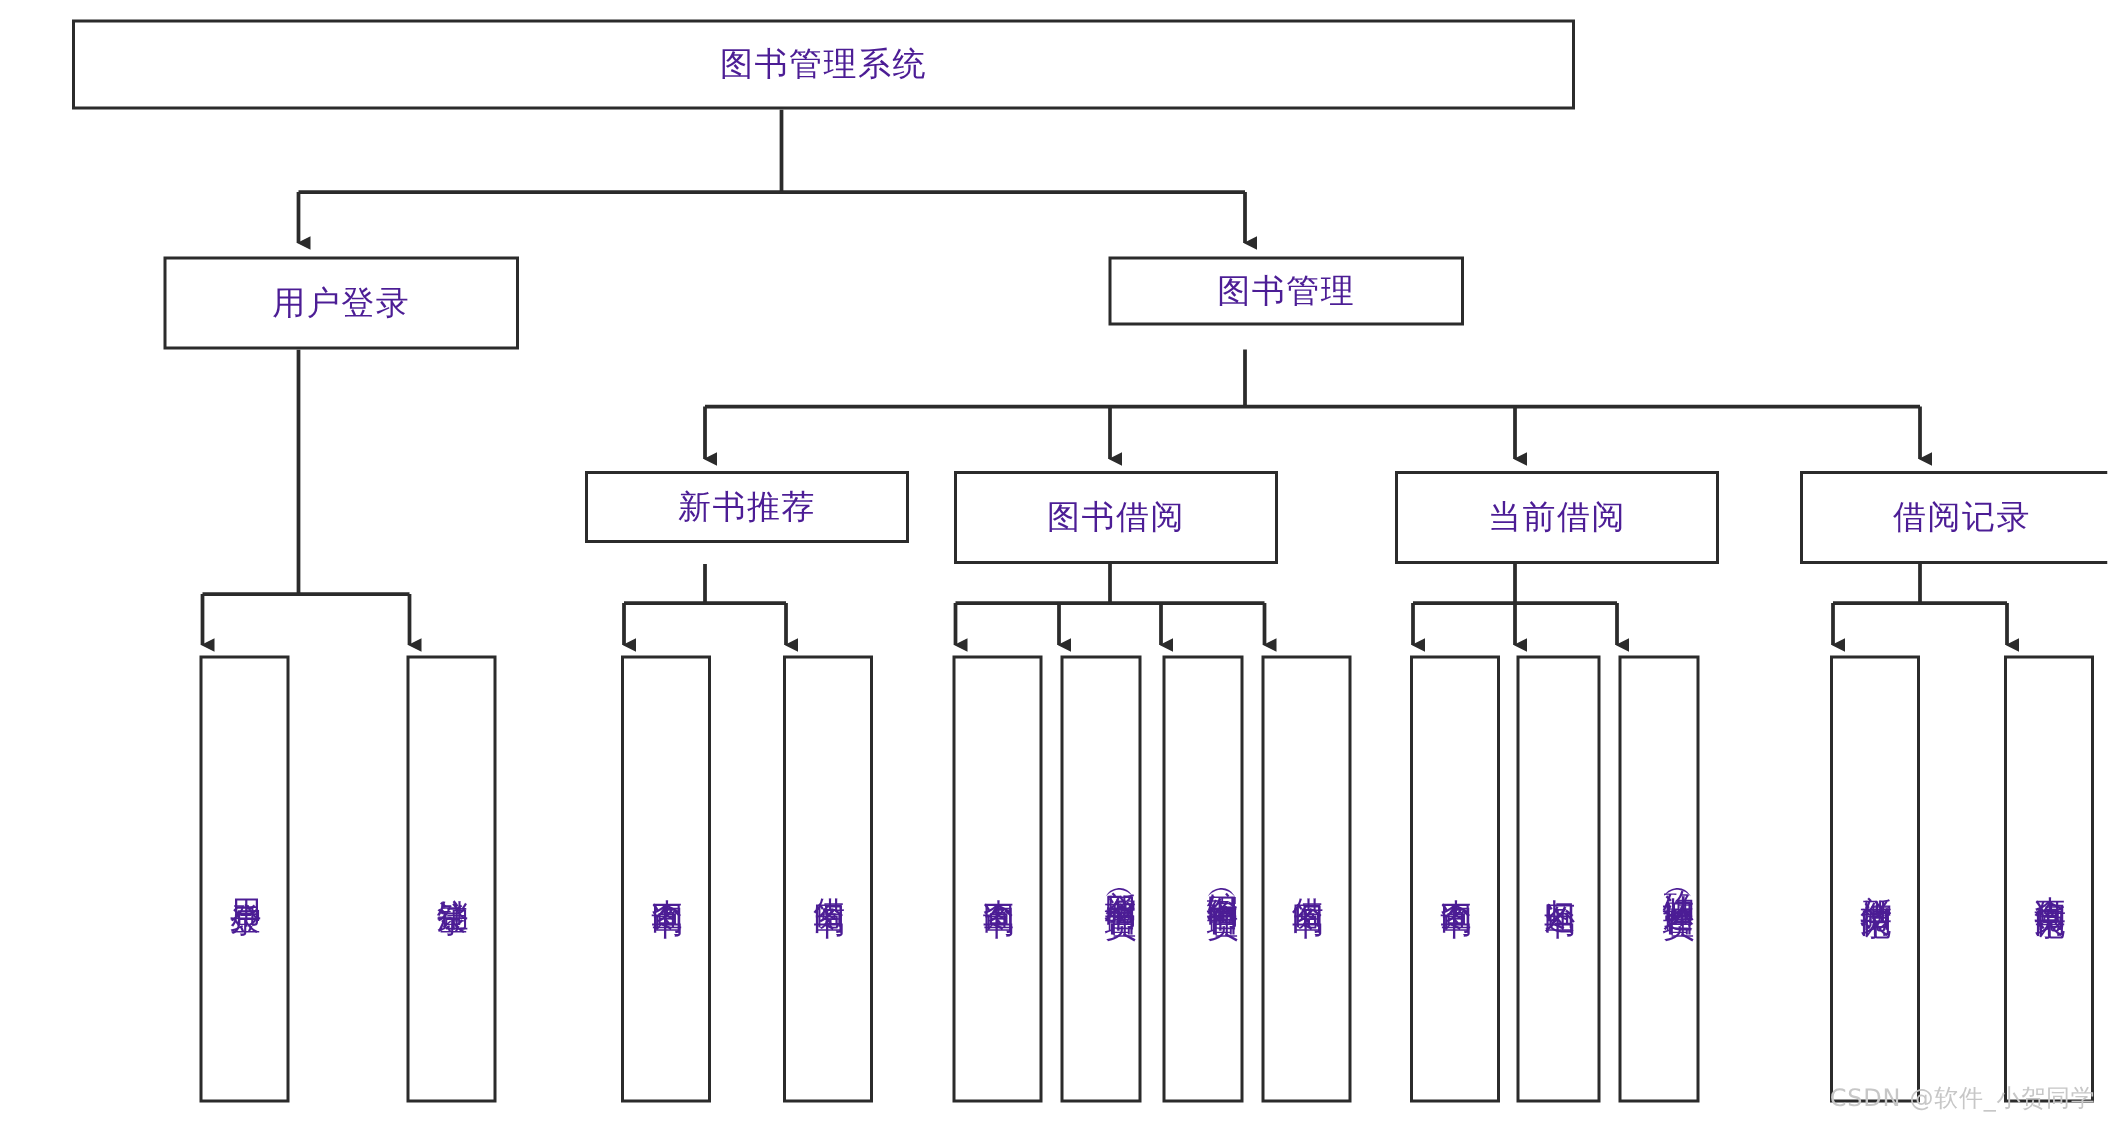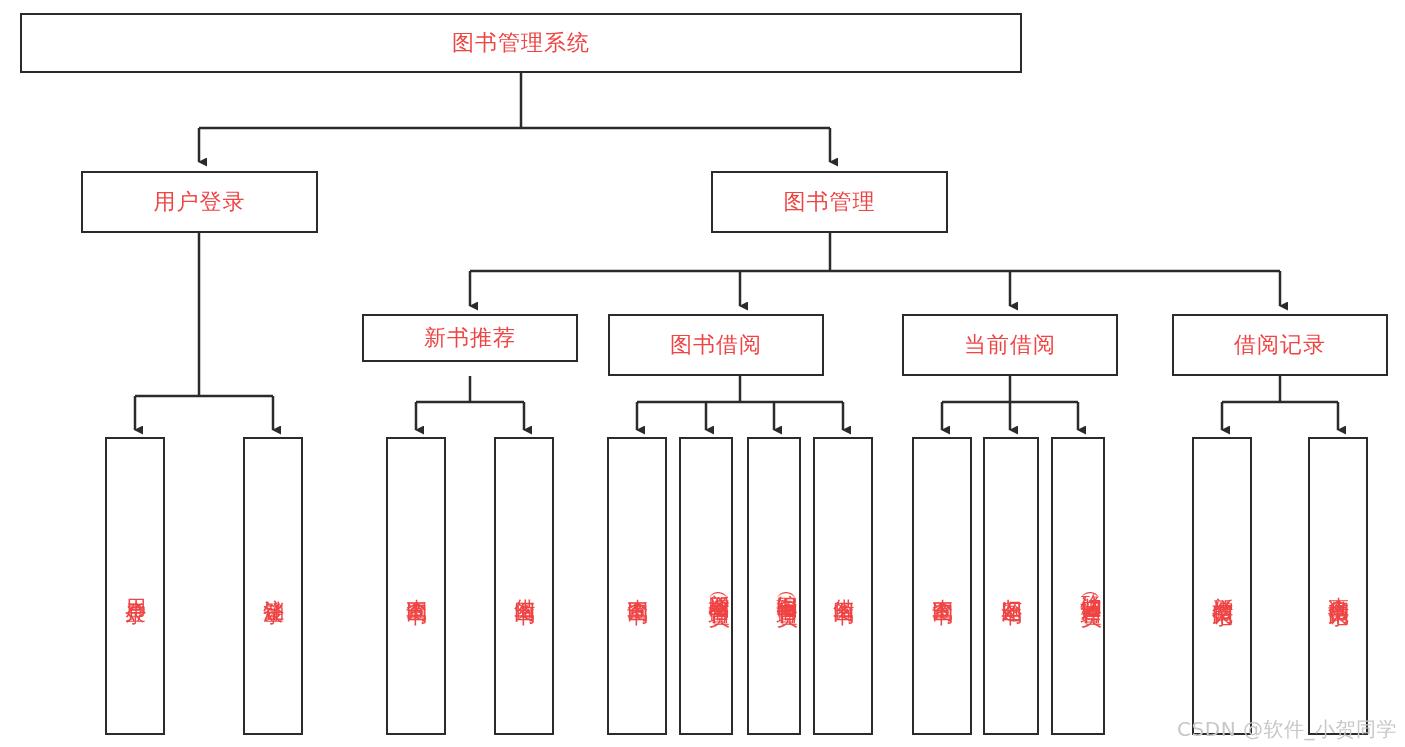--- a/index.html
+++ b/index.html
@@ -18,21 +18,22 @@
     overflow: hidden;
   }
   .box {
     position: absolute;
     box-sizing: border-box;
     border: 2.5px solid #2b2b2b;
     background: #ffffff;
     display: flex;
     align-items: center;
     justify-content: center;
-    color: #ef4444;
+    color: #4c1d95;
+    margin-left: 28px;
   }
   .box-h {
     font-size: 22px;
     letter-spacing: 1px;
     white-space: nowrap;
   }
   .box-v {
     writing-mode: vertical-rl;
     text-orientation: upright;
     font-size: 21px;
@@ -51,21 +52,21 @@
     left: 0;
     top: 0;
     width: 1405px;
     height: 747px;
     pointer-events: none;
   }
   .watermark {
     position: absolute;
     right: 8px;
     bottom: 4px;
-    font-size: 20px;
+    font-size: 16px;
     color: #c7c7c7;
     white-space: nowrap;
     letter-spacing: 0.5px;
   }
 </style>
 </head>
 <body>
 
 <div id="canvas">
 
@@ -119,21 +120,21 @@
     </g>
   </svg>
 
   <div class="box box-h" style="left:20px; top:13px; width:1002px; height:60px;">
     <span>图书管理系统</span>
   </div>
 
   <div class="box box-h" style="left:81px; top:171px; width:237px; height:62px;">
     <span>用户登录</span>
   </div>
-  <div class="box box-h" style="left:711px; top:171px; width:237px; height:62px;">
+  <div class="box box-h" style="left:711px; top:171px; width:237px; height:46px;">
     <span>图书管理</span>
   </div>
 
   <div class="box box-h" style="left:362px; top:314px; width:216px; height:48px;">
     <span>新书推荐</span>
   </div>
   <div class="box box-h" style="left:608px; top:314px; width:216px; height:62px;">
     <span>图书借阅</span>
   </div>
   <div class="box box-h" style="left:902px; top:314px; width:216px; height:62px;">

